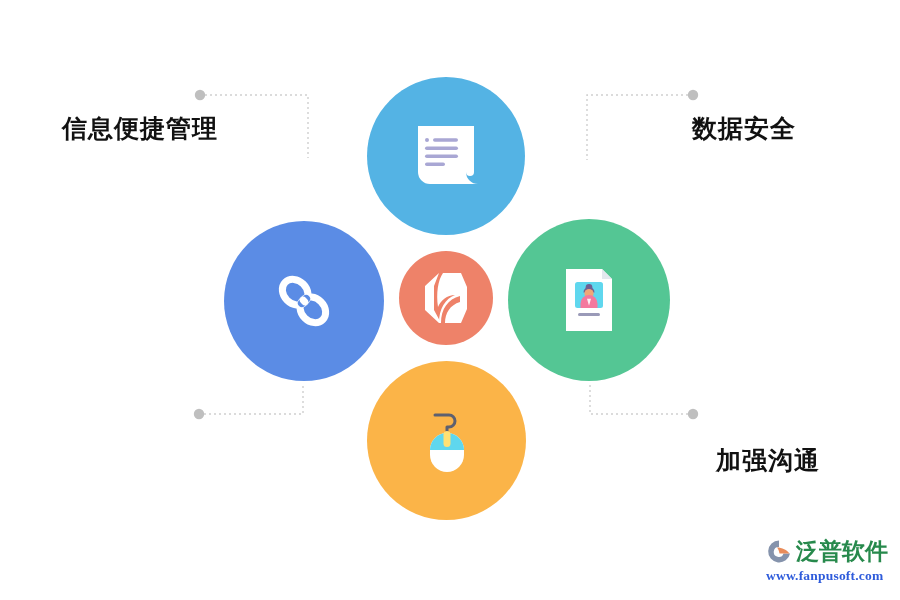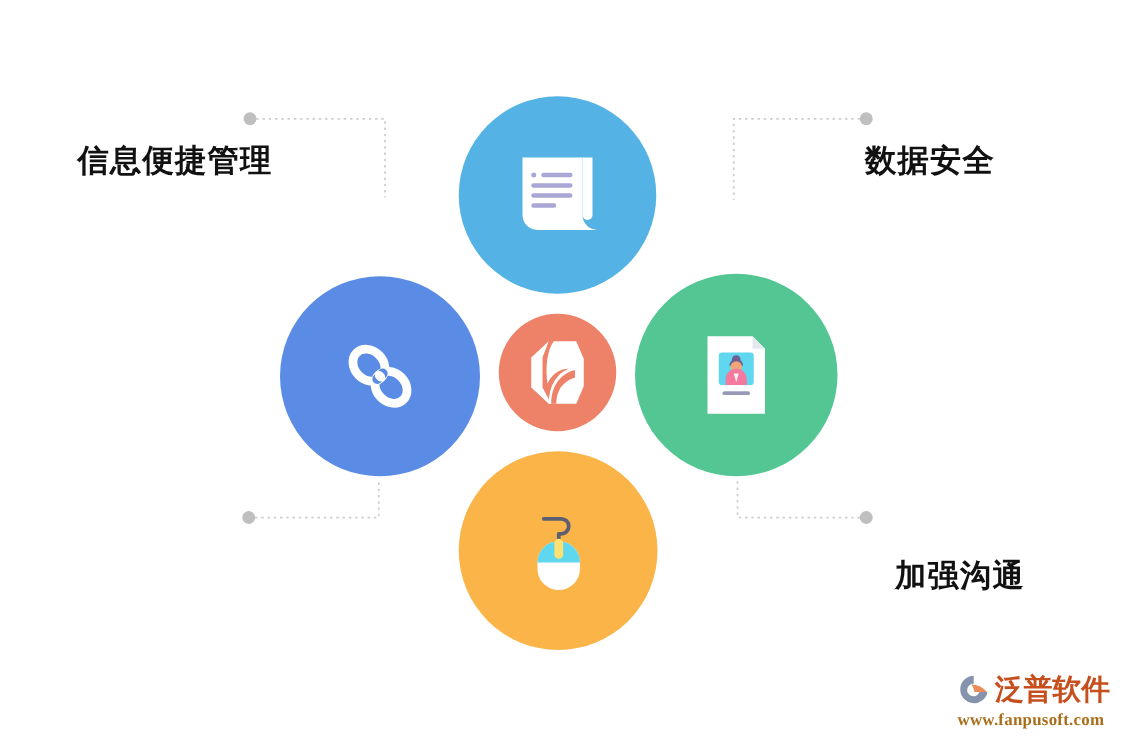--- a/index.html
+++ b/index.html
@@ -102,29 +102,29 @@
     align-items: flex-start;
     justify-content: center;
     opacity: 0.92;
   }
   .wm-row {
     display: flex;
     align-items: center;
     gap: 4px;
   }
   .wm-text {
-    color: #c2410c;
+    color: #15803d;
     font-size: 23px;
     font-weight: bold;
     letter-spacing: 0px;
     font-family: "DejaVu Sans", "Liberation Sans", sans-serif;
   }
   .wm-url {
     margin-top: 1px;
-    color: #a16207;
+    color: #1d4ed8;
     font-size: 13.5px;
     font-weight: bold;
     letter-spacing: 0.2px;
     font-family: "Liberation Serif", "DejaVu Serif", serif;
   }
 </style>
 </head>
 <body>
 
 <div id="stage">

